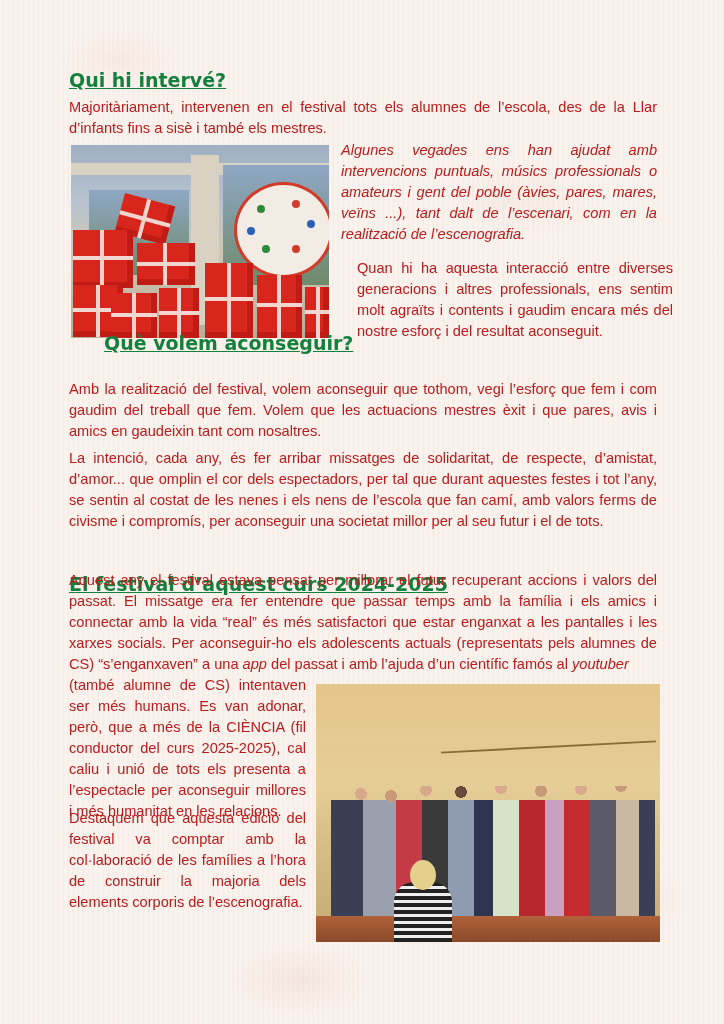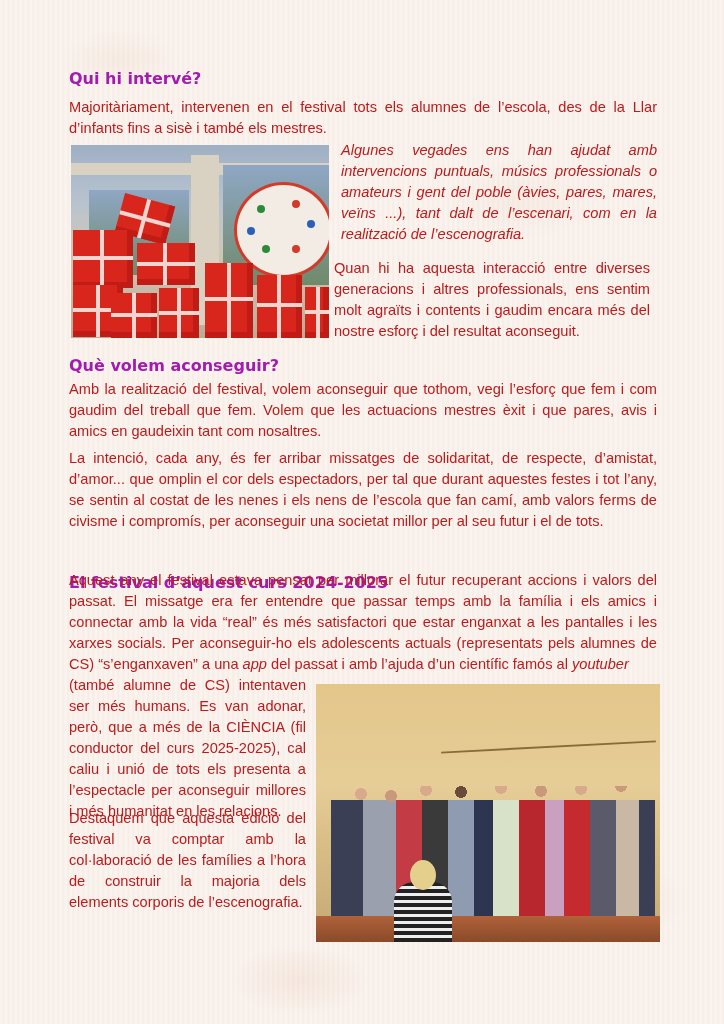--- a/index.html
+++ b/index.html
@@ -10,21 +10,21 @@
       radial-gradient(ellipse 60px 30px at 120px 60px, rgba(220,180,150,0.12), transparent),
       radial-gradient(ellipse 80px 40px at 520px 200px, rgba(220,180,150,0.10), transparent),
       radial-gradient(ellipse 70px 35px at 300px 980px, rgba(220,170,140,0.15), transparent),
       radial-gradient(ellipse 90px 40px at 600px 900px, rgba(220,170,140,0.12), transparent),
       repeating-linear-gradient(90deg, rgba(255,255,255,0.25) 0px, rgba(255,255,255,0.25) 2px, rgba(240,225,215,0.25) 3px, rgba(255,255,255,0.25) 5px);
     font-family:"Liberation Sans", sans-serif;
     color:#222;
   }
   h2 {
     position:absolute; left:69px; margin:0;
-    font-family:"DejaVu Sans", sans-serif; font-weight:bold; font-size:16px; color:#a21caf;
+    font-family:"DejaVu Sans", sans-serif; font-weight:bold; font-size:19px; color:#15803d;text-decoration:underline;
   }
   .p {
     position:absolute; margin:0; font-size:14.6px; line-height:21px;
     text-align:justify; color:#b91c1c;
   }
   .photo {
     position:absolute; overflow:hidden;
   }
   
   .gifts {
@@ -93,23 +93,23 @@
   <div class="box" style="left:66px;top:98px;width:58px;height:42px;"></div>
   <div class="box" style="left:2px;top:140px;width:50px;height:52px;"></div>
   <div class="box" style="left:40px;top:148px;width:46px;height:45px;"></div>
   <div class="box" style="left:88px;top:143px;width:40px;height:50px;"></div>
   <div class="box" style="left:134px;top:118px;width:48px;height:75px;"></div>
   <div class="box" style="left:186px;top:130px;width:45px;height:63px;"></div>
   <div class="box" style="left:234px;top:142px;width:24px;height:51px;"></div>
 </div>
 
 <p class="p" style="left:341px; top:140px; width:316px;font-style:italic;">Algunes vegades ens han ajudat amb intervencions puntuals, músics professionals o amateurs i gent del poble (àvies, pares, mares, veïns ...), tant dalt de l’escenari, com en la realització de l’escenografia.</p>
-<p class="p" style="left:334px; top:258px; width:316px;">Quan hi ha aquesta interacció entre diverses generacions i altres professionals, ens sentim molt agraïts i contents i gaudim encara més del nostre esforç i del resultat aconseguit.</p>
+<p class="p" style="left:357px; top:258px; width:316px;">Quan hi ha aquesta interacció entre diverses generacions i altres professionals, ens sentim molt agraïts i contents i gaudim encara més del nostre esforç i del resultat aconseguit.</p>
 
-<h2 style="top:356px;">Què volem aconseguir?</h2>
+<h2 style="top:332px;margin-left:35px;">Què volem aconseguir?</h2>
 <p class="p" style="left:69px; top:379px; width:588px;">Amb la realització del festival, volem aconseguir que tothom, vegi l’esforç que fem i com gaudim del treball que fem. Volem que les actuacions mestres èxit i que pares, avis i amics en gaudeixin tant com nosaltres.</p>
 <p class="p" style="left:69px; top:448px; width:588px;">La intenció, cada any, és fer arribar missatges de solidaritat, de respecte, d’amistat, d’amor... que omplin el cor dels espectadors, per tal que durant aquestes festes i tot l’any, se sentin al costat de les nenes i els nens de l’escola que fan camí, amb valors ferms de civisme i compromís, per aconseguir una societat millor per al seu futur i el de tots.</p>
 
 <h2 style="top:573px;text-align:right;">El festival d’aquest curs 2024-2025</h2>
 <p class="p" style="left:69px; top:570px; width:588px;"><span>Aquest any el festival estava pensat per millorar el futur recuperant accions i valors del passat. El missatge era fer entendre que passar temps amb la família i els amics i connectar amb la vida “real” és més satisfactori que estar enganxat a les pantalles i les xarxes socials. Per aconseguir-ho els adolescents actuals (representats pels alumnes de CS) “s’enganxaven” a una </span><em>app</em><span> del passat i amb l’ajuda d’un científic famós al </span><em>youtuber</em></p>
 
 <p class="p" style="left:69px; top:675px; width:237px;">(també alumne de CS) intentaven ser més humans. Es van adonar, però, que a més de la CIÈNCIA (fil conductor del curs 2025-2025), cal caliu i unió de tots els presenta a l’espectacle per aconseguir millores i més humanitat en les relacions.</p>
 <p class="p" style="left:69px; top:808px; width:237px;">Destaquem que aquesta edició del festival va comptar amb la col·laboració de les famílies a l’hora de construir la majoria dels elements corporis de l’escenografia.</p>
 
 <div class="photo kids">

